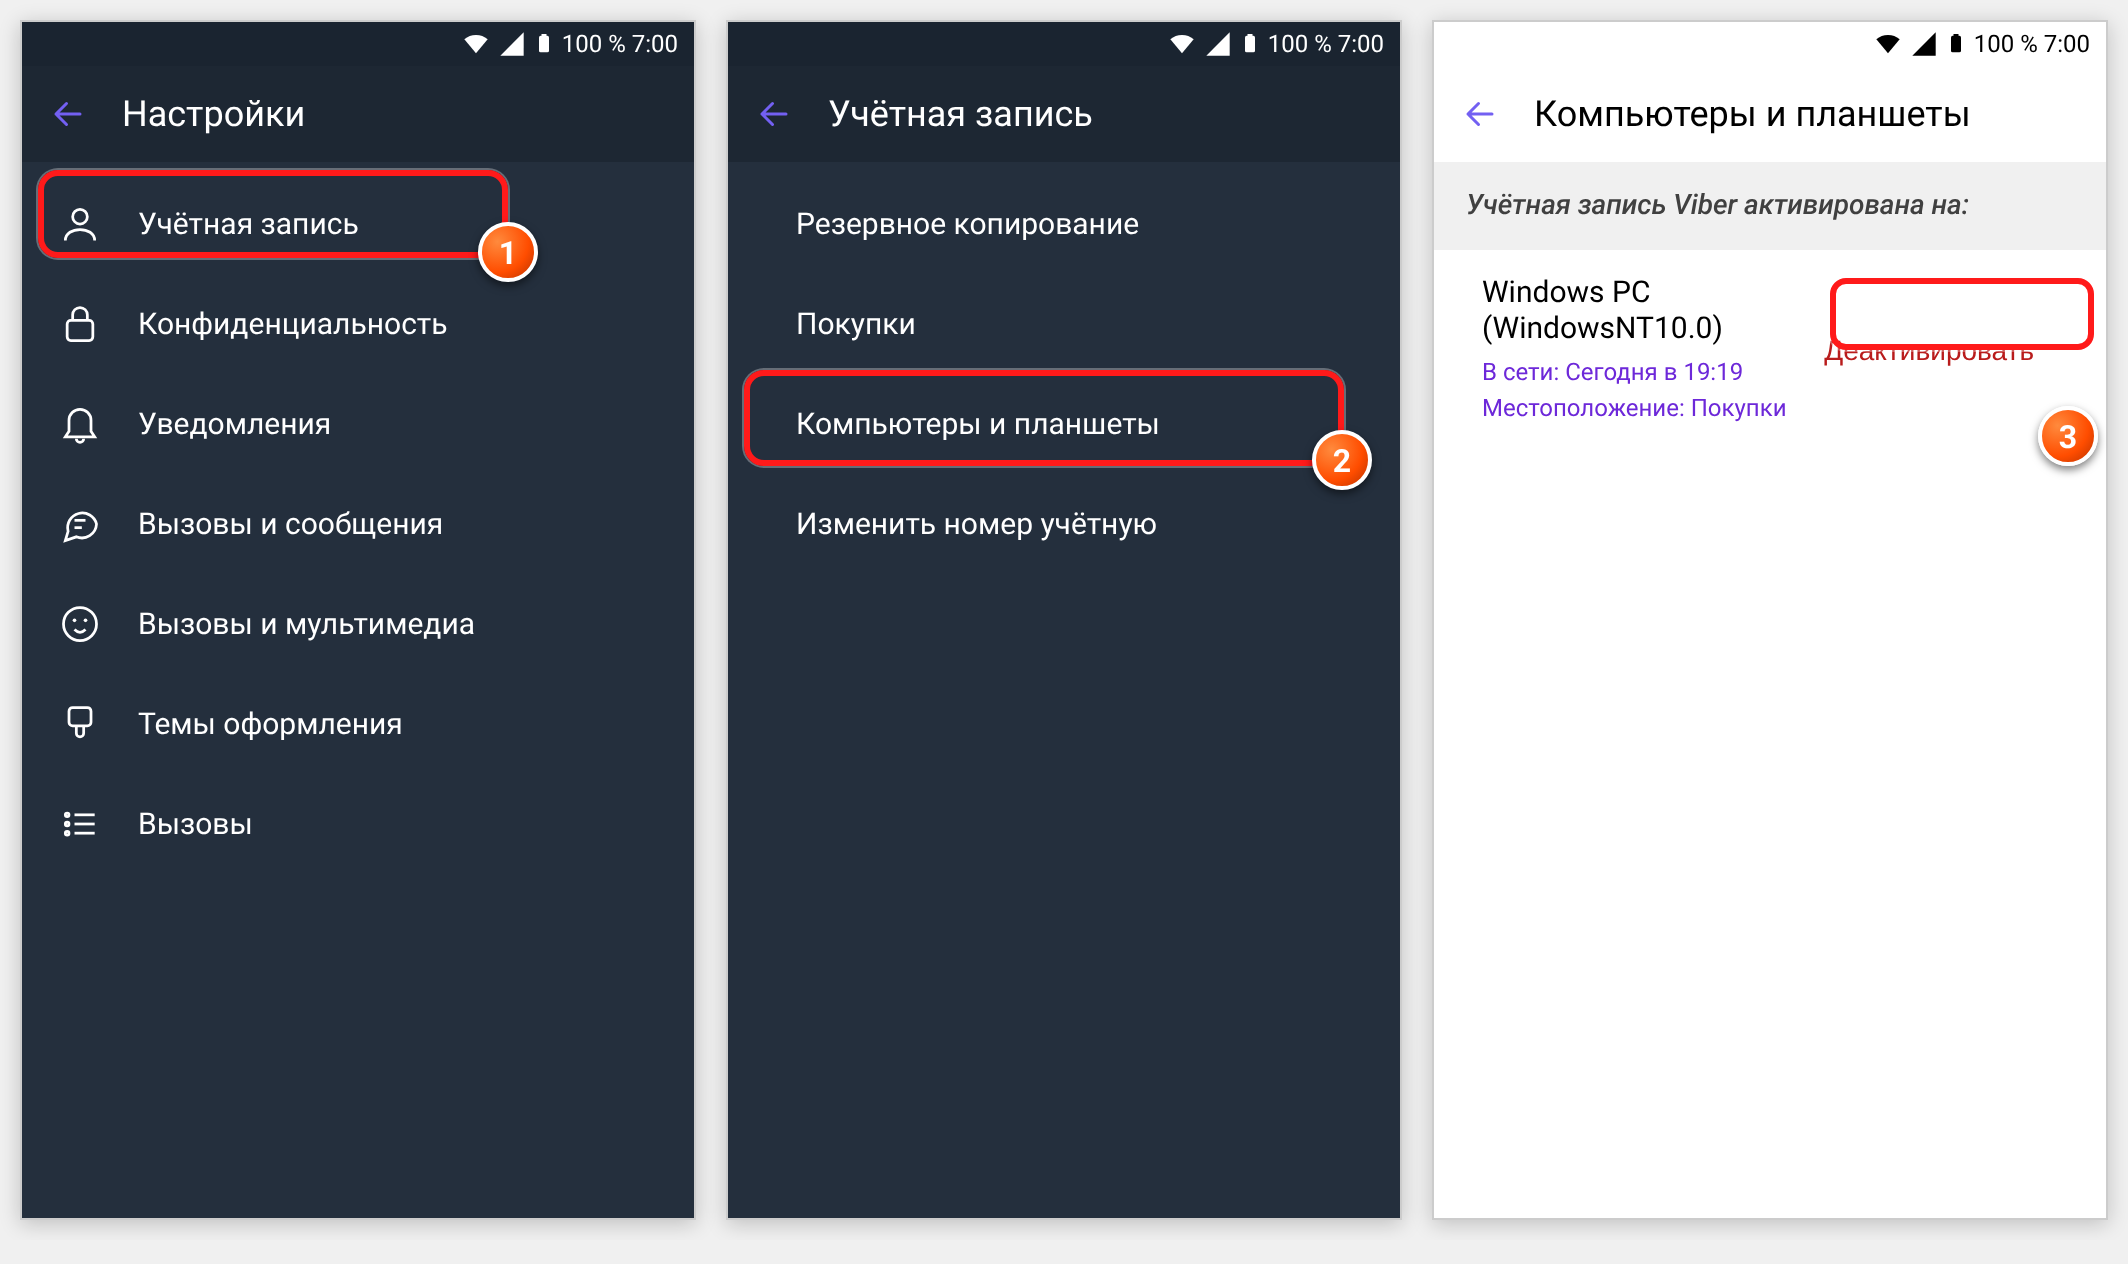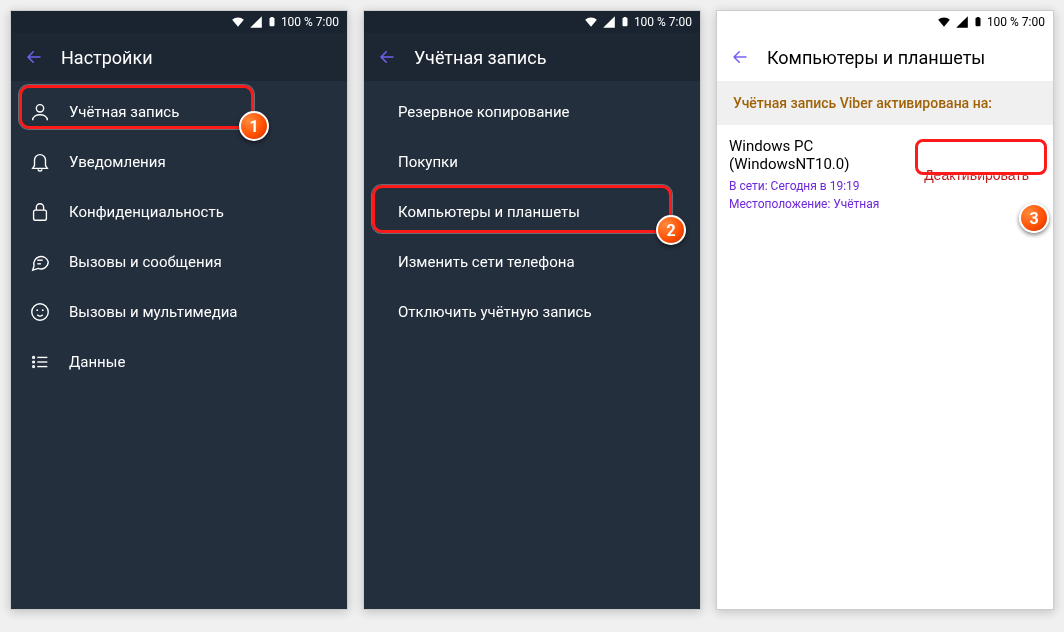--- a/index.html
+++ b/index.html
@@ -102,27 +102,28 @@
     align-items: center;
     justify-content: center;
     border: 2px solid #fff;
     box-shadow: 0 2px 4px rgba(0,0,0,0.5);
     z-index: 10;
   }
 
   
   .section-header {
     background: #f0f0f0;
-    color: #a16207;
+    color: #404040;
     font-weight: 500;
     font-size: 14px;
     padding: 14px 16px;
+    font-style: italic;
   }
   .device-row {
-    padding: 12px 12px;
+    padding: 12px 24px;
     position: relative;
     display: flex;
     justify-content: space-between;
     align-items: flex-start;
   }
   .device-info .name { font-size: 15px; color: #000; margin-bottom: 4px; }
   .device-info .meta { font-size: 12px; color: #6d28d9; line-height: 1.5; }
   .deact-btn {
     color: #b91c1c;
     font-size: 14px;
@@ -175,34 +176,34 @@
         <svg viewBox="0 0 24 24">
             <circle cx="12" cy="8" r="4"></circle>
             <path d="M4 21c0-4 4-6 8-6s8 2 8 6"></path>
           </svg>
       </span>
       <span>Учётная запись</span>
     </div>
     <div class="settings-item">
       <span class="icon">
         <svg viewBox="0 0 24 24">
+            <rect x="5" y="10" width="14" height="11" rx="2"></rect>
+            <path d="M8 10V7a4 4 0 018 0v3"></path>
+          </svg>
+      </span>
+      <span>Конфиденциальность</span>
+    </div>
+    <div class="settings-item">
+      <span class="icon">
+        <svg viewBox="0 0 24 24">
             <path d="M6 16V10a6 6 0 1112 0v6l2 3H4l2-3z"></path>
             <path d="M10 20a2 2 0 004 0"></path>
           </svg>
       </span>
       <span>Уведомления</span>
-    </div>
-    <div class="settings-item">
-      <span class="icon">
-        <svg viewBox="0 0 24 24">
-            <rect x="5" y="10" width="14" height="11" rx="2"></rect>
-            <path d="M8 10V7a4 4 0 018 0v3"></path>
-          </svg>
-      </span>
-      <span>Конфиденциальность</span>
     </div>
     <div class="settings-item">
       <span class="icon">
         <svg viewBox="0 0 24 24">
             <path d="M21 12a8 8 0 01-11 7L4 21l1.5-5A8 8 0 1121 12z"></path>
             <line x1="9" y1="10" x2="15" y2="10"></line>
             <line x1="9" y1="14" x2="13" y2="14"></line>
           </svg>
       </span>
       <span>Вызовы и сообщения</span>
@@ -210,33 +211,42 @@
     <div class="settings-item">
       <span class="icon">
         <svg viewBox="0 0 24 24">
             <circle cx="12" cy="12" r="9"></circle>
             <circle cx="9" cy="10" r="1" fill="#fff" stroke="none"></circle>
             <circle cx="15" cy="10" r="1" fill="#fff" stroke="none"></circle>
             <path d="M9 15c1 1 2 1.5 3 1.5s2-.5 3-1.5"></path>
           </svg>
       </span>
       <span>Вызовы и мультимедиа</span>
+    </div>
+    <div class="settings-item">
+      <span class="icon">
+        <svg viewBox="0 0 24 24">
+            <rect x="6" y="3" width="12" height="10" rx="2"></rect>
+            <path d="M10 13v4a2 2 0 004 0v-4"></path>
+          </svg>
+      </span>
+      <span>Темы оформления</span>
     </div>
     <div class="settings-item">
       <span class="icon">
         <svg viewBox="0 0 24 24">
             <circle cx="5" cy="7" r="1"></circle>
             <line x1="9" y1="7" x2="20" y2="7"></line>
             <circle cx="5" cy="12" r="1"></circle>
             <line x1="9" y1="12" x2="20" y2="12"></line>
             <circle cx="5" cy="17" r="1"></circle>
             <line x1="9" y1="17" x2="20" y2="17"></line>
           </svg>
       </span>
-      <span>Данные</span>
+      <span>Вызовы</span>
     </div>
 
     <div class="highlight" style="top:4px;left:8px;width:235px;height:44px;"></div>
     <div class="badge" style="top:30px;left:228px;">
       <span>1</span>
     </div>
   </div>
 </div>
 
 <div class="phone dark">
@@ -273,24 +283,21 @@
     <div class="account-item">
       <span>Резервное копирование</span>
     </div>
     <div class="account-item">
       <span>Покупки</span>
     </div>
     <div class="account-item">
       <span>Компьютеры и планшеты</span>
     </div>
     <div class="account-item">
-      <span>Изменить сети телефона</span>
-    </div>
-    <div class="account-item">
-      <span>Отключить учётную запись</span>
+      <span>Изменить номер учётную</span>
     </div>
 
     <div class="highlight" style="top:104px;left:8px;width:300px;height:48px;"></div>
     <div class="badge" style="top:134px;left:292px;">
       <span>2</span>
     </div>
   </div>
 </div>
 
 <div class="phone light">
@@ -322,21 +329,21 @@
     </span>
     <span class="app-title">Компьютеры и планшеты</span>
   </div>
 
   <div class="section-header">Учётная запись Viber активирована на:</div>
 
   <div class="device-row">
     <div class="device-info">
       <div class="name">Windows PC (WindowsNT10.0)</div>
       <div class="meta">В сети: Сегодня в 19:19</div>
-      <div class="meta">Местоположение: Учётная</div>
+      <div class="meta">Местоположение: Покупки</div>
     </div>
     <button class="deact-btn">Деактивировать</button>
 
     <div class="highlight" style="top:14px;left:198px;width:132px;height:36px;border-radius:8px;"></div>
   </div>
   <div class="badge" style="top:192px;left:302px;">
     <span>3</span>
   </div>
 </div>
 

